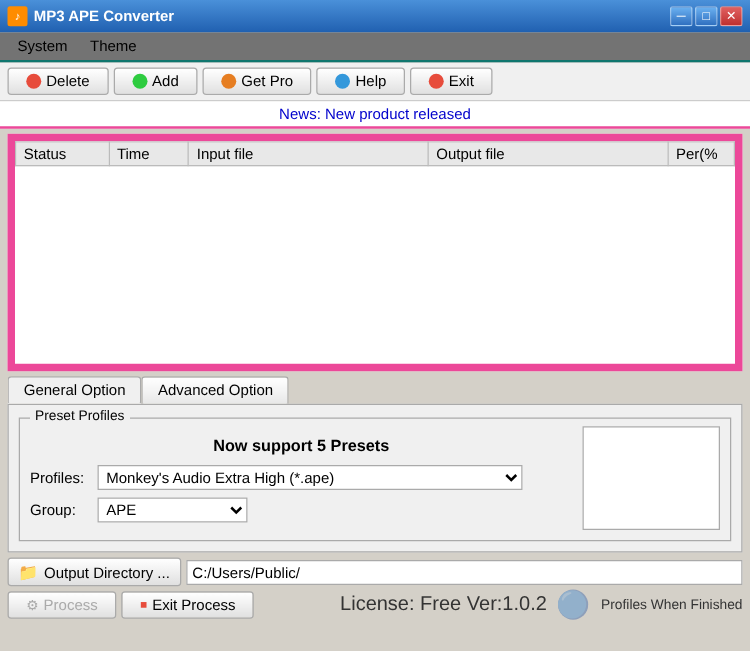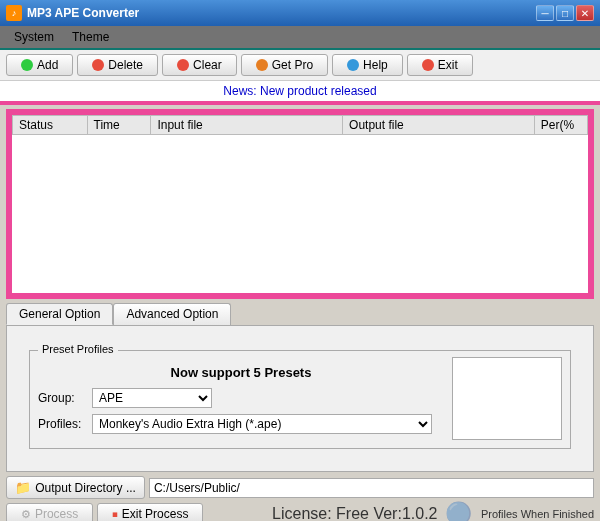--- a/index.html
+++ b/index.html
@@ -108,21 +108,21 @@
     .icon-orange { background: #e67e22; }
     .icon-blue { background: #3498db; }
 
     
     .news-bar {
       background: #ffffff;
       text-align: center;
       padding: 3px;
       color: #0000cc;
       font-size: 12px;
-      border-bottom: 4px solid #ec4899;
+      border-bottom: 2px solid #ec4899;
     }
     .file-table {
       width: 100%;
       border-collapse: collapse;
       font-size: 12px;
     }
     .file-table th {
       background: #e8e8e8;
       border: 1px solid #bbb;
       padding: 2px 6px;
@@ -153,21 +153,21 @@
       background: #f0f0f0;
       border-bottom: 1px solid #f0f0f0;
       z-index: 1;
     }
 
     
     .options-panel {
       background: #f0f0f0;
       border: 1px solid #aaa;
       margin: 0 6px 4px 6px;
-      padding: 22px;
+      padding: 8px;
     }
     .group-box {
       border: 1px solid #aaa;
       padding: 6px 8px 8px 8px;
       margin-top: 2px;
       position: relative;
     }
     .group-box-legend {
       position: absolute;
       top: -8px;
@@ -317,30 +317,26 @@
   </div>
 </div>
 
 <div class="menu-bar">
   <span class="menu-item">System</span>
   <span class="menu-item">Theme</span>
 </div>
 
 <div class="toolbar">
   <button class="toolbar-btn">
+    <span class="btn-icon icon-red"></span>
+    <span>Delete</span>
+  </button>
+  <button class="toolbar-btn">
     <span class="btn-icon icon-green"></span>
     <span>Add</span>
-  </button>
-  <button class="toolbar-btn">
-    <span class="btn-icon icon-red"></span>
-    <span>Delete</span>
-  </button>
-  <button class="toolbar-btn">
-    <span class="btn-icon icon-red"></span>
-    <span>Clear</span>
   </button>
   <button class="toolbar-btn">
     <span class="btn-icon icon-orange"></span>
     <span>Get Pro</span>
   </button>
   <button class="toolbar-btn">
     <span class="btn-icon icon-blue"></span>
     <span>Help</span>
   </button>
   <button class="toolbar-btn">
@@ -374,29 +370,29 @@
   <div class="tab">Advanced Option</div>
 </div>
 
 <div class="options-panel">
   <div class="group-box">
     <span class="group-box-legend">Preset Profiles</span>
     <div class="preset-content">
       <div class="preset-left">
         <div class="preset-now-support">Now support 5 Presets</div>
         <div class="field-row">
+          <span class="field-label">Profiles:</span>
+          <select class="profiles-select">
+            <option>Monkey's Audio Extra High (*.ape)</option>
+          </select>
+        </div>
+        <div class="field-row">
           <span class="field-label">Group:</span>
           <select class="field-select">
             <option>APE</option>
-          </select>
-        </div>
-        <div class="field-row">
-          <span class="field-label">Profiles:</span>
-          <select class="profiles-select">
-            <option>Monkey's Audio Extra High (*.ape)</option>
           </select>
         </div>
       </div>
       <div class="preset-right"></div>
     </div>
   </div>
 </div>
 
 <div class="output-dir-bar">
   <button class="output-dir-btn">

